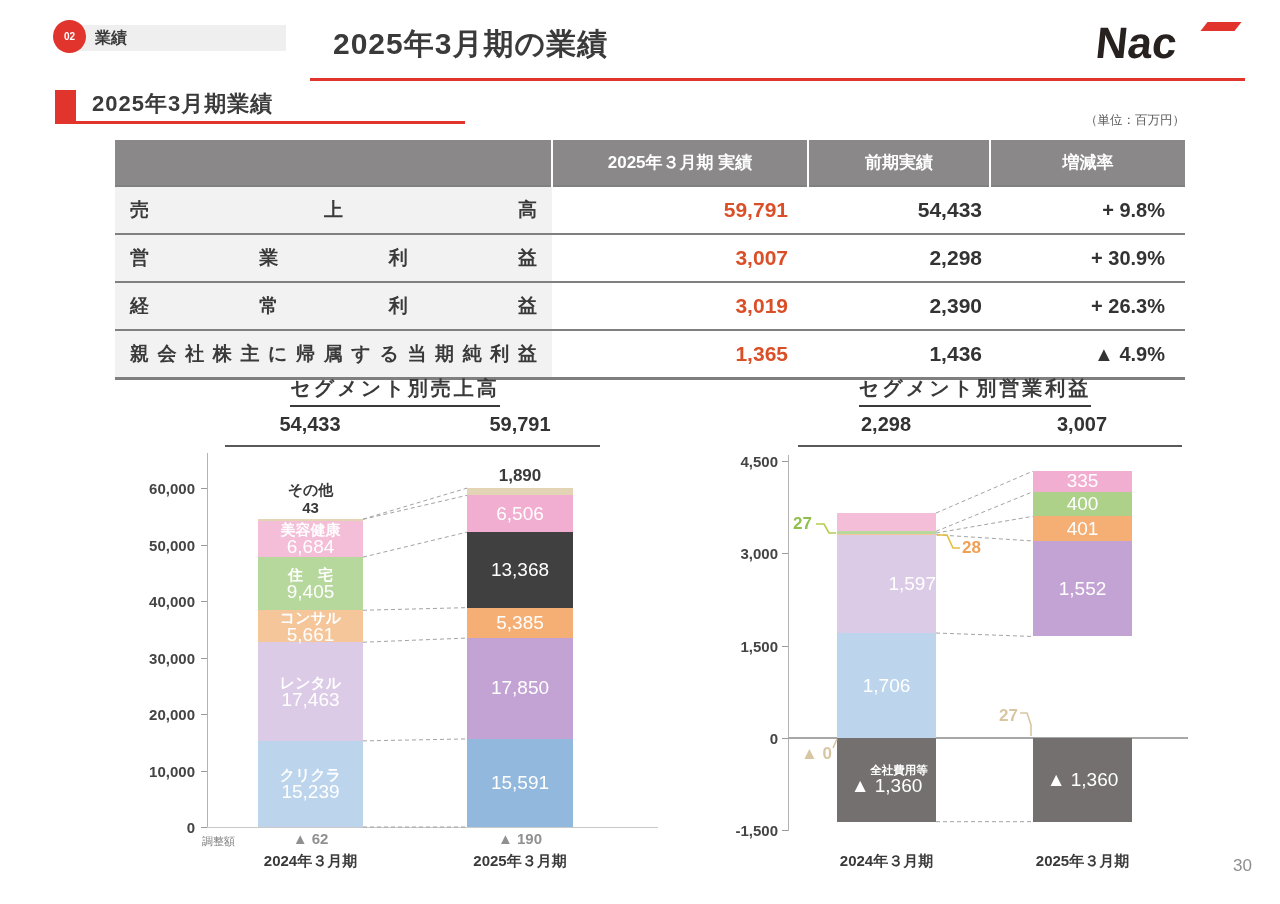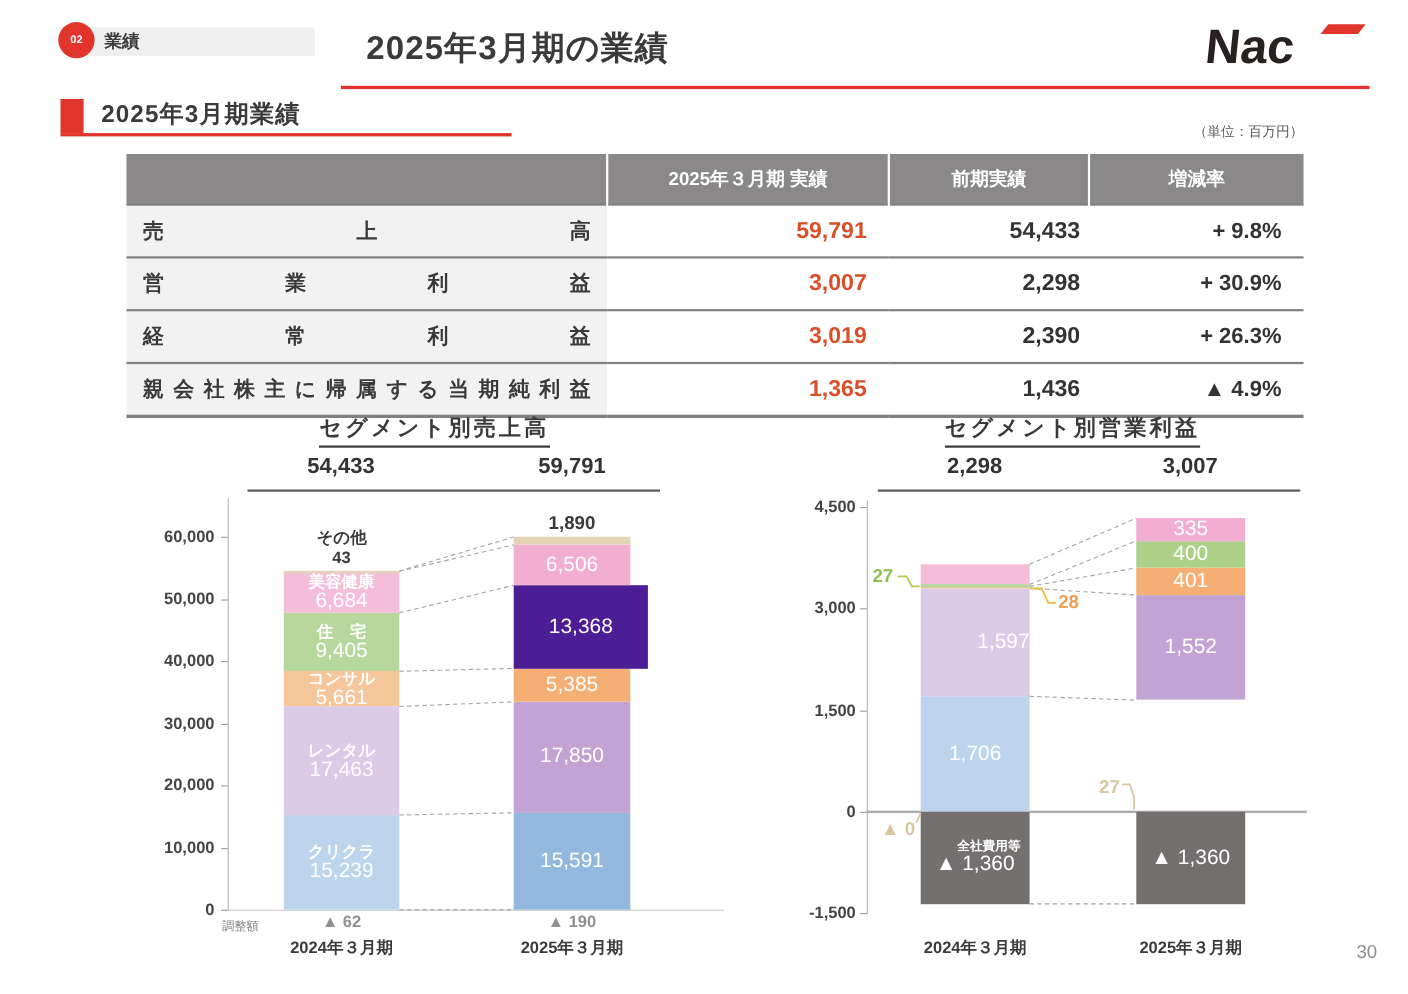--- a/index.html
+++ b/index.html
@@ -212,21 +212,21 @@
       </div>
       <div class="seg" style="left: 337px; top: 363.911px; width: 106px; height: 88.0892px; background: rgb(147, 184, 221);">
         <div class="sval">15,591</div>
       </div>
       <div class="seg" style="left: 337px; top: 263.058px; width: 106px; height: 100.852px; background: rgb(195, 163, 211);">
         <div class="sval">17,850</div>
       </div>
       <div class="seg" style="left: 337px; top: 232.633px; width: 106px; height: 30.4252px; background: rgb(245, 175, 116);">
         <div class="sval">5,385</div>
       </div>
-      <div class="seg" style="left: 337px; top: 157.104px; width: 122px; height: 75.5292px; background: #4c1d95; align-items: center;">
+      <div class="seg" style="left: 337px; top: 157.104px; width: 106px; height: 75.5292px; background: #404040; align-items: center;">
         <div class="sval">13,368</div>
       </div>
       <div class="seg" style="left: 337px; top: 120.345px; width: 106px; height: 36.7589px; background: rgb(241, 174, 208); justify-content: center;">
         <div class="sval">6,506</div>
       </div>
       <div class="seg" style="left: 337px; top: 113.113px; width: 106px; height: 7.232px; background: rgb(227, 212, 182);"></div>
       <div class="above-label" style="left: 390px; top: 110.113px; font-size: 16px;">
         <div class="" style="font-size: 17px; line-height: 19px;">1,890</div>
       </div>
       <svg class="overlay" width="530" height="515">

